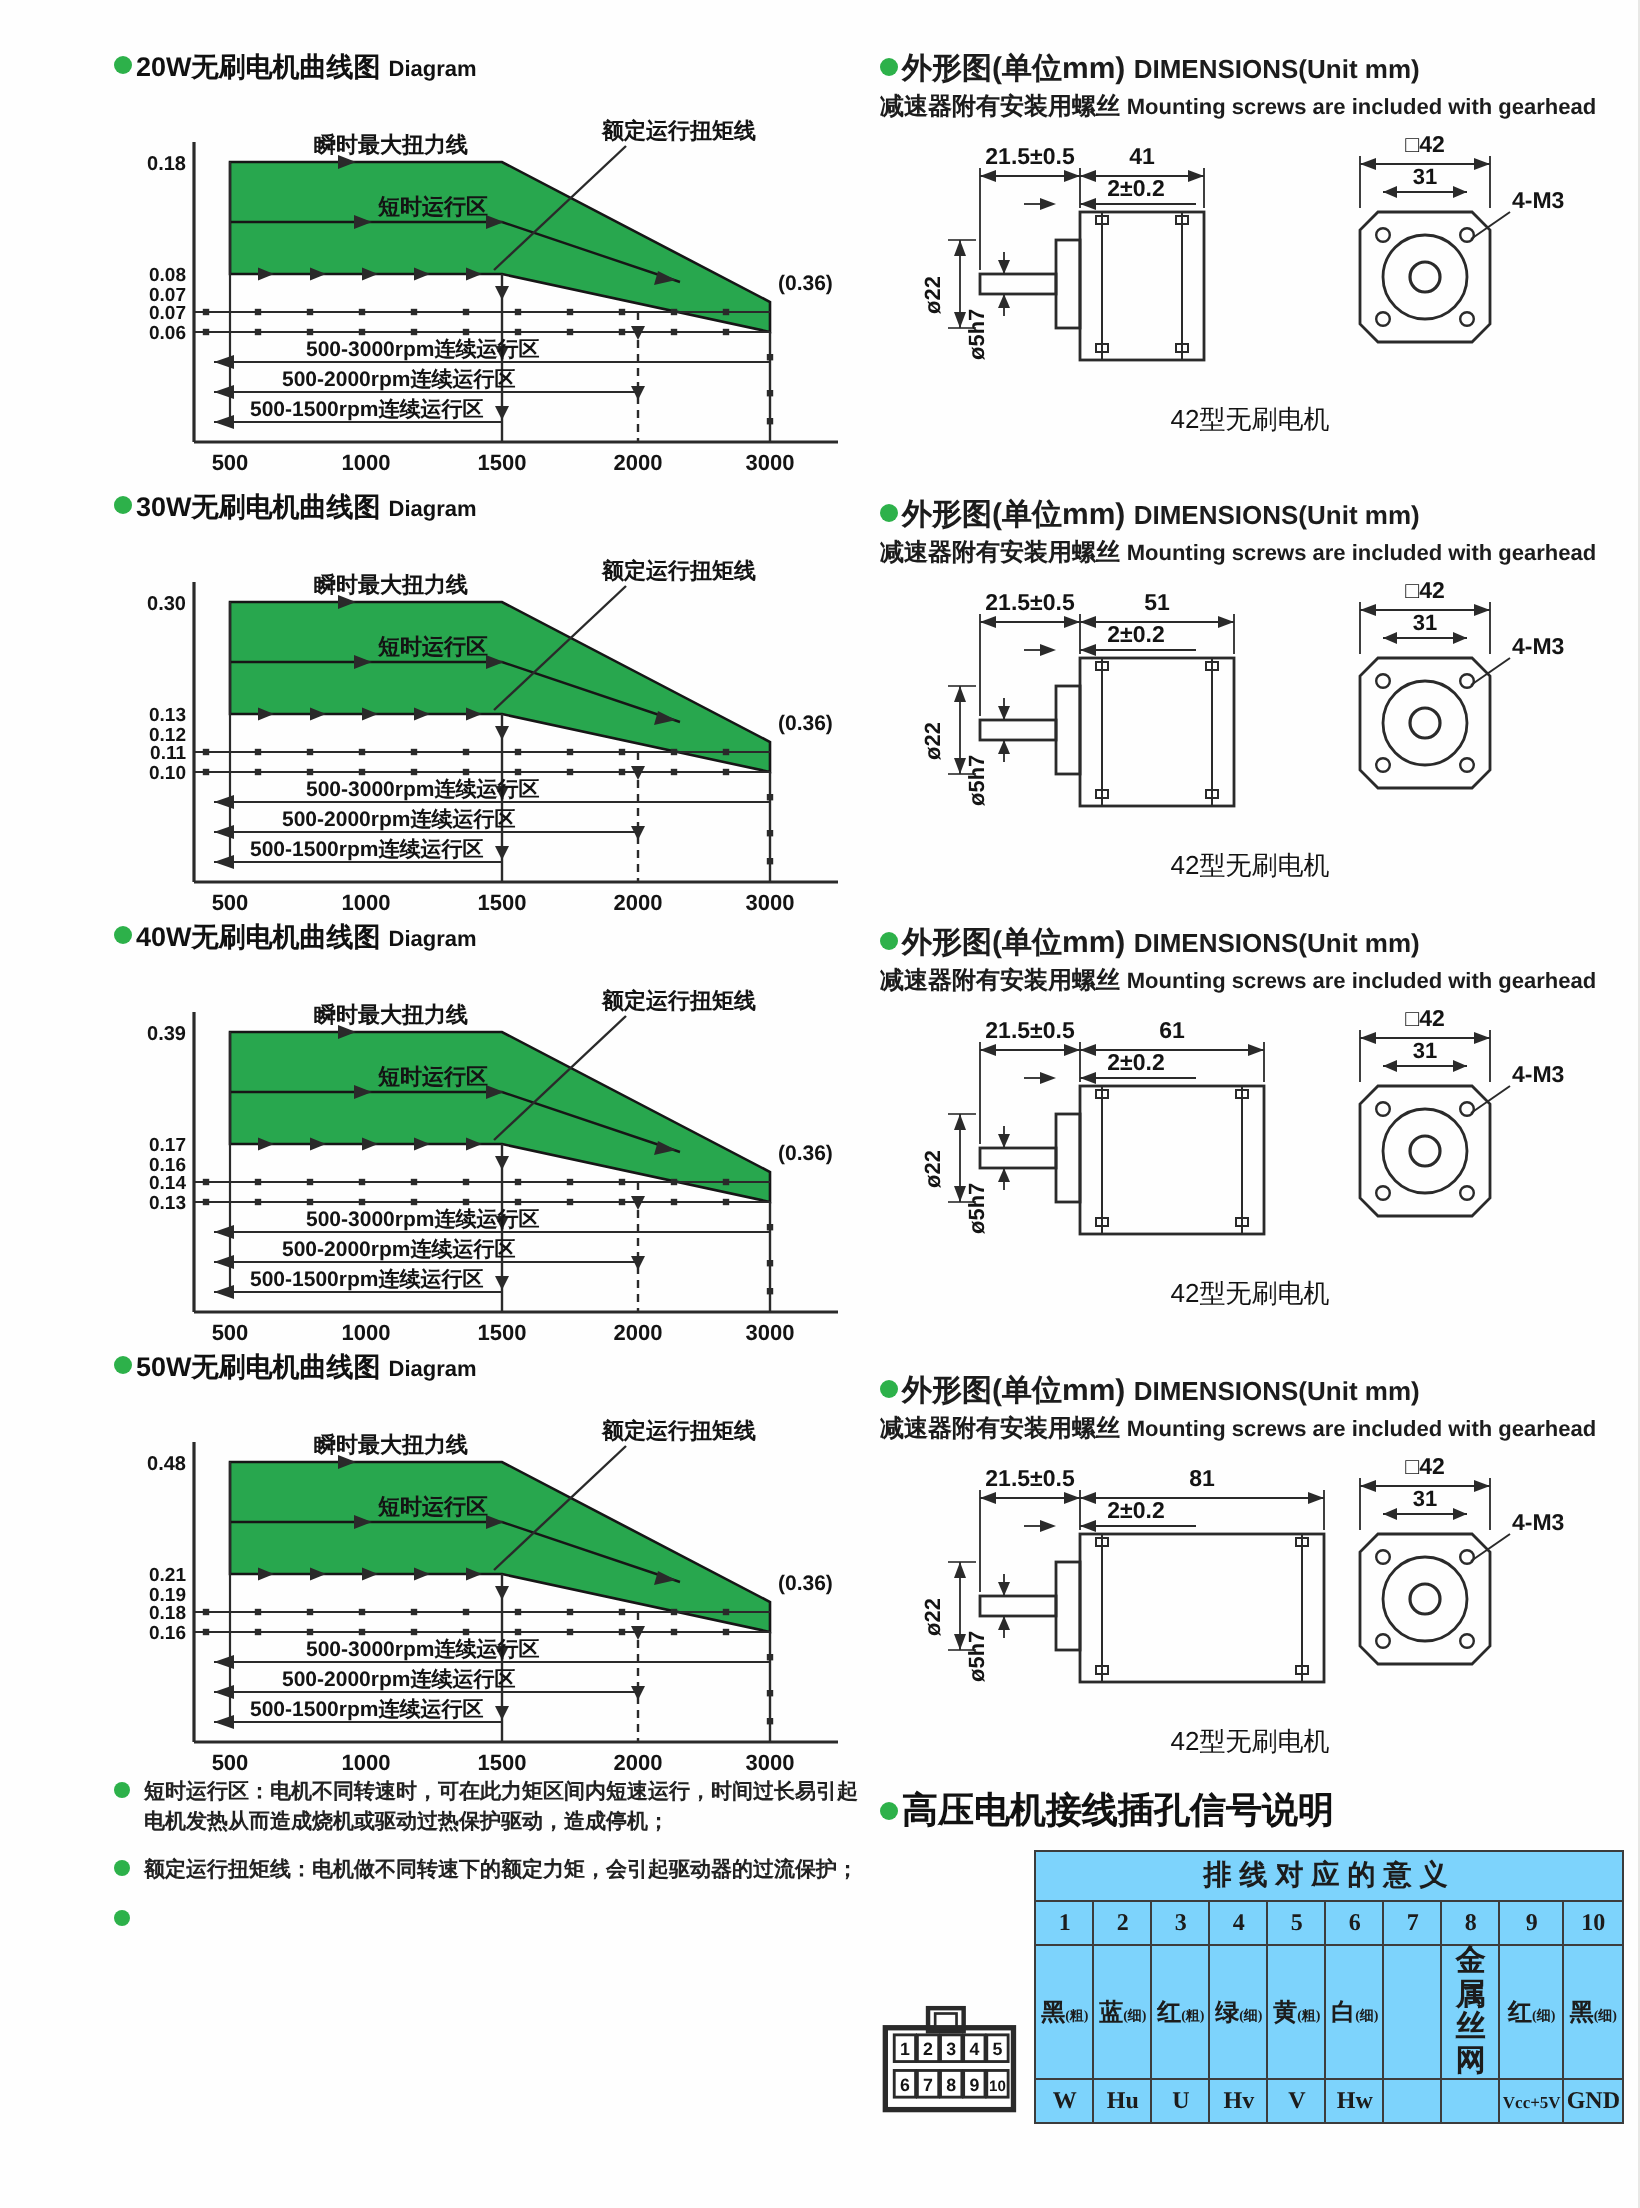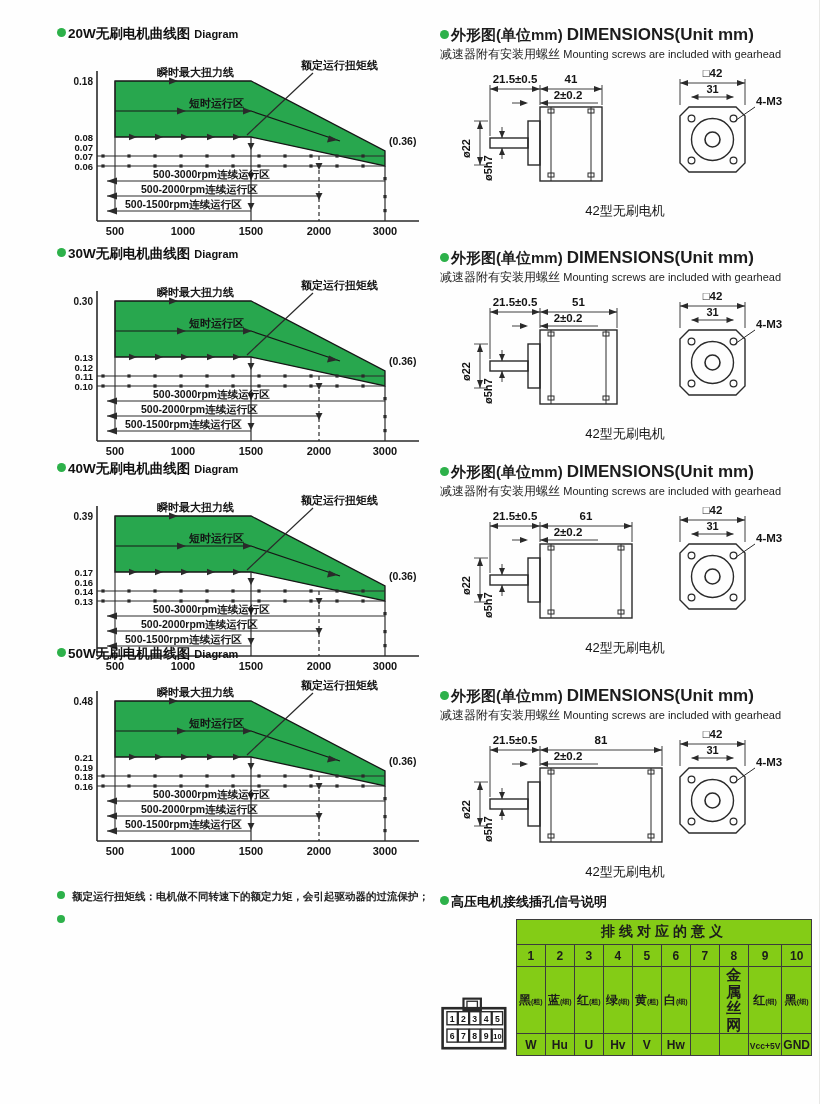--- a/index.html
+++ b/index.html
@@ -3,28 +3,28 @@
 <meta charset="utf-8">
 <style>
   html,body{margin:0;padding:0;background:#fff;}
   body{width:820px;height:1104px;position:relative;font-family:"Liberation Sans","DejaVu Sans",sans-serif;color:#1c1c1c;overflow:hidden;}
   .page{position:absolute;inset:0;background:#fefefe;border-right:1px solid #e8e8e6;}
   .sec{position:absolute;}
   .sec-title{font-weight:bold;font-size:13.5px;color:#111;white-space:nowrap;}
   .sec-title .en{font-size:11px;margin-left:4px;}
   .bullet{display:inline-block;width:9px;height:9px;border-radius:50%;background:#2db14a;margin-right:2px;vertical-align:1px;}
   .dim-title{font-size:15px;font-weight:bold;}
-  .dim-title .en{font-size:17px;}
-  .dim-sub{font-size:12px;font-weight:normal;margin-top:1px;}
+  .dim-title .en{font-size:13px;}
+  .dim-sub{font-size:12px;font-weight:bold;margin-top:1px;}
   .dim-sub .en{font-size:11px;}
   .notes{width:382px;}
   .note-item{display:flex;gap:7px;margin-bottom:9px;font-size:10.5px;font-weight:600;line-height:1.45;color:#222;}
   .note-dot{flex:0 0 8px;width:8px;height:8px;border-radius:50%;background:#2db14a;margin-top:2px;}
   .wiring-body{display:flex;align-items:flex-end;gap:8px;margin-top:8px;}
-  table.wt{border-collapse:collapse;background:#84cc16;}
+  table.wt{border-collapse:collapse;background:#7dd3fc;font-family:Liberation Serif, serif;}
   table.wt td{border:1.6px solid #3c3c3c;text-align:center;padding:0 1px;min-width:26px;}
   .wt-head{font-size:14px;font-weight:bold;height:24px;letter-spacing:4px;}
   .wt-num{font-size:12px;font-weight:bold;height:21px;}
   .wt-col{height:34px;font-size:12px;font-weight:bold;}
   .wt-col .sub{font-size:7px;font-weight:bold;}
   .wt-col .small2{font-size:15px;line-height:1.1;display:inline-block;}
   .wt-sig{height:21px;font-size:12px;font-weight:bold;}
   .wt-sig .tiny{font-size:8.5px;font-weight:bold;}
   .page-num{position:absolute;left:0;right:0;top:1046px;text-align:center;font-size:13px;font-weight:bold;color:#111;}
   svg text{font-family:"Liberation Sans","DejaVu Sans",sans-serif;}
@@ -252,21 +252,21 @@
           <text x="36" y="97.5" font-size="9.5" font-weight="bold" fill="#141414" text-anchor="end">0.17</text>
           <text x="36" y="107.5" font-size="9.5" font-weight="bold" fill="#141414" text-anchor="end">0.16</text>
           <text x="36" y="116.5" font-size="9.5" font-weight="bold" fill="#141414" text-anchor="end">0.14</text>
           <text x="36" y="126.5" font-size="9.5" font-weight="bold" fill="#141414" text-anchor="end">0.13</text>
           <text x="58" y="192" font-size="11" font-weight="bold" fill="#141414" text-anchor="middle">500</text>
           <text x="126" y="192" font-size="11" font-weight="bold" fill="#141414" text-anchor="middle">1000</text>
           <text x="194" y="192" font-size="11" font-weight="bold" fill="#141414" text-anchor="middle">1500</text>
           <text x="262" y="192" font-size="11" font-weight="bold" fill="#141414" text-anchor="middle">2000</text>
           <text x="328" y="192" font-size="11" font-weight="bold" fill="#141414" text-anchor="middle">3000</text>
         </svg></div>
-      <div class="sec" style="left: 57px; top: 645px; width: 378px;"><div class="sec-title"><span class="bullet"></span><span>50W无刷电机曲线图</span><span class="en">Diagram</span></div><svg width="372" height="198" viewBox="0 0 372 198">
+      <div class="sec" style="left: 57px; top: 675px; width: 378px;"><div class="sec-title"><span class="bullet"></span><span>50W无刷电机曲线图</span><span class="en">Diagram</span></div><svg width="372" height="198" viewBox="0 0 372 198">
           <polygon points="58,38 194,38 328,108 328,123 194,94 58,94" fill="#28a74e" stroke="#161616" stroke-width="1.3"></polygon>
           <line x1="40" y1="28" x2="40" y2="178" stroke="#2a2a2a" stroke-width="1.6" stroke-dasharray="none"></line>
           <line x1="40" y1="178" x2="362" y2="178" stroke="#2a2a2a" stroke-width="1.6" stroke-dasharray="none"></line>
           <polyline points="58,68 194,68 283,98" fill="none" stroke="#161616" stroke-width="1.2"></polyline>
           <polygon points="120,64.5 120,71.5 129,68" fill="#2a2a2a"></polygon>
           <polygon points="186,64.5 186,71.5 195,68" fill="#2a2a2a"></polygon>
           <polygon points="272,92.5 270,99.5 281,97" fill="#2a2a2a"></polygon>
           <polygon points="112,34.5 112,41.5 121,38" fill="#2a2a2a"></polygon>
           <polygon points="72,90.8 72,97.2 80,94" fill="#2a2a2a"></polygon>
           <polygon points="98,90.8 98,97.2 106,94" fill="#2a2a2a"></polygon>
@@ -566,29 +566,33 @@
           <text x="272.5" y="30" font-size="11" font-weight="bold" fill="#141414" text-anchor="middle">31</text>
           <text x="316" y="42" font-size="11.5" font-weight="bold" fill="#141414" text-anchor="start">4-M3</text>
           <line x1="315" y1="44" x2="295.5" y2="57.5" stroke="#2a2a2a" stroke-width="1" stroke-dasharray="none"></line>
           <text x="185" y="152" font-size="13" font-weight="normal" fill="#141414" text-anchor="middle">42型无刷电机</text>
         </svg></div>
     </div>
 
   <div class="sec notes" id="notes" style="left:57px;top:889px;">
       <div class="note-item">
         <span class="note-dot"></span>
+        <span>短时运行区：电机不同转速时，可在此力矩区间内短速运行，时间过长易引起电机发热从而造成烧机或驱动过热保护驱动，造成停机；</span>
+      </div>
+      <div class="note-item">
+        <span class="note-dot"></span>
         <span>额定运行扭矩线：电机做不同转速下的额定力矩，会引起驱动器的过流保护；</span>
       </div>
       <div class="note-item">
         <span class="note-dot"></span>
       </div>
     </div>
 
   <div class="sec" style="left:440px;top:893px;width:372px;">
-    <div class="sec-title" style="font-size:13px;">
+    <div class="sec-title" style="font-size:18px;">
       <span class="bullet"></span><span>高压电机接线插孔信号说明</span>
     </div>
     <div class="wiring-body">
       <svg id="connector" width="78" height="66" viewBox="0 0 78 66">
           <rect x="3" y="16" width="72" height="46" fill="none" stroke="#2a2a2a" stroke-width="3"></rect>
           <rect x="27" y="5" width="20" height="13" fill="none" stroke="#2a2a2a" stroke-width="2.5"></rect>
           <rect x="31" y="8" width="12" height="10" fill="none" stroke="#2a2a2a" stroke-width="1.5"></rect>
           <rect x="8" y="20" width="12" height="15" fill="#fff" stroke="#2a2a2a" stroke-width="1.6"></rect>
           <text x="14" y="31.5" font-size="10" font-weight="bold" fill="#141414" text-anchor="middle">1</text>
           <rect x="21" y="20" width="12" height="15" fill="#fff" stroke="#2a2a2a" stroke-width="1.6"></rect>

